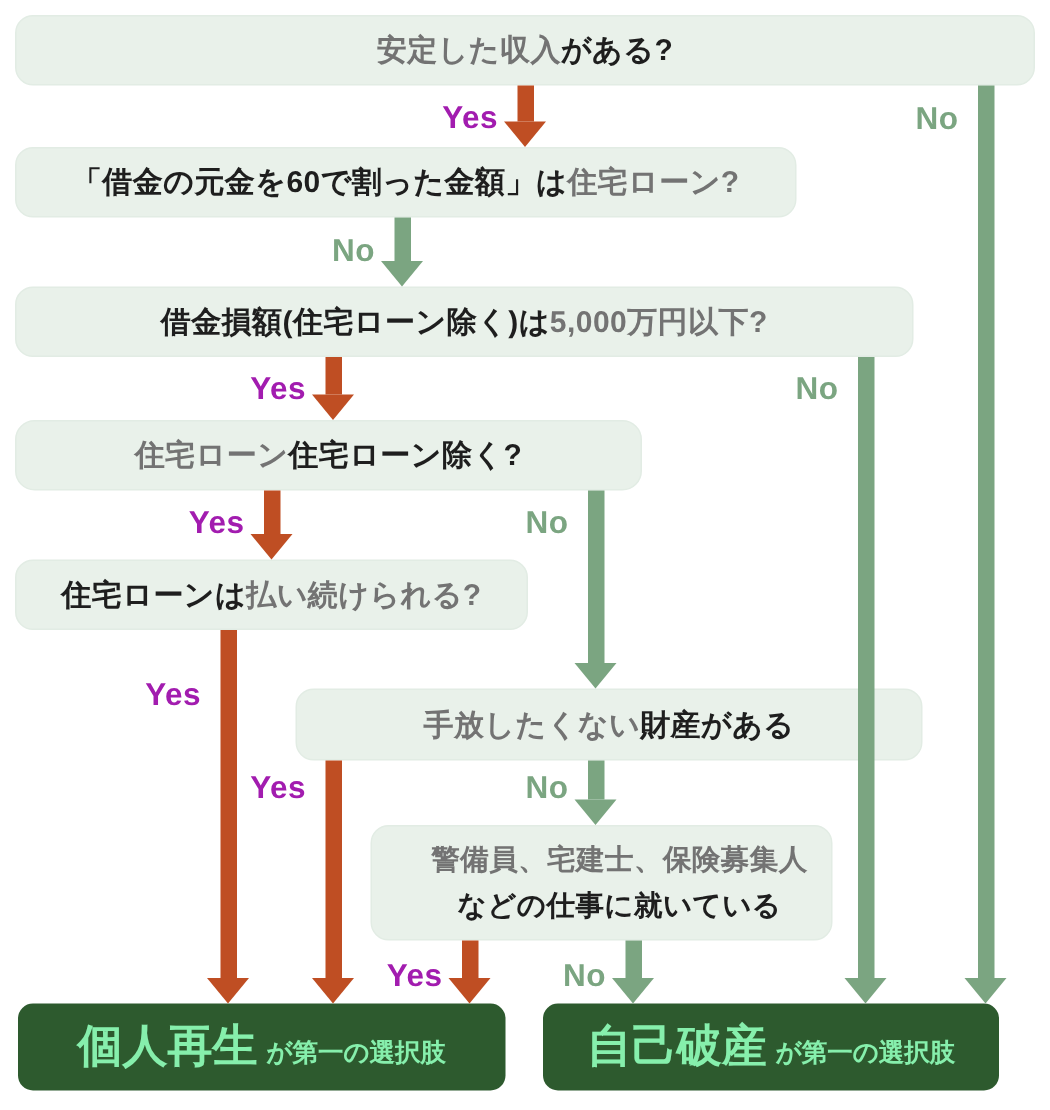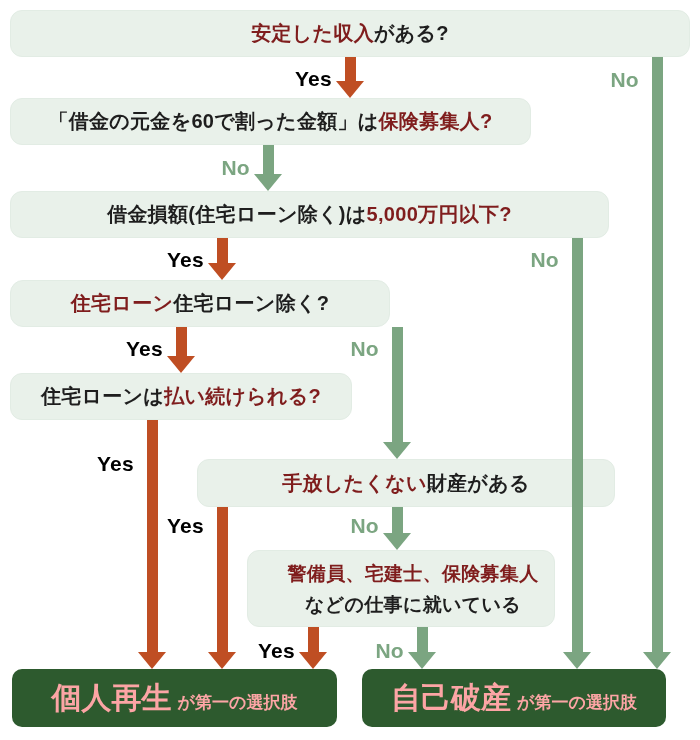--- a/index.html
+++ b/index.html
@@ -8,69 +8,69 @@
     font-family:"Liberation Sans","DejaVu Sans",sans-serif;overflow:hidden;
   }
   
   .qbox{
     position:absolute;background:#e9f1ea;border:1px solid #e2ece4;
     border-radius:12px;box-sizing:border-box;
     display:flex;align-items:center;justify-content:center;
     font-size:20px;font-weight:700;color:#1e1e1e;letter-spacing:0.3px;
     white-space:nowrap;
   }
-  .qbox .em{color:#7f1d1d;}
+  .qbox .em{color:#737373;}
   .qbox.two-line{flex-direction:column;line-height:31px;font-size:19px;}
   
   .rbox{
     position:absolute;background:#2d5a2e;border-radius:10px;
-    text-align:center;line-height:57px;color:#fca5a5;white-space:nowrap;
+    text-align:center;line-height:57px;color:#86efac;white-space:nowrap;
   }
   .rbox .big{font-size:30px;font-weight:700;}
   .rbox .small{font-size:17px;font-weight:700;margin-left:6px;}
   
   .arrow{position:absolute;width:28px;display:flex;flex-direction:column;align-items:center;}
   .arrow .shaft{width:11px;flex:1;}
   .arrow .head{width:0;height:0;border-left:14px solid transparent;border-right:14px solid transparent;border-top:17px solid;}
   .arrow.orange .shaft{background:#bf4e23;}
   .arrow.orange .head{border-top-color:#bf4e23;}
   .arrow.green .shaft{background:#7ba581;}
   .arrow.green .head{border-top-color:#7ba581;}
   
   .lbl{
     position:absolute;width:75px;text-align:right;
     font-size:21px;font-weight:700;line-height:24px;letter-spacing:0.3px;
   }
-  .lbl.yes{color:#000000;}
+  .lbl.yes{color:#a21caf;}
   .lbl.no{color:#7ba581;}
 </style>
 </head>
 <body>
 
 <div class="canvas">
 
   <div class="qbox" style="left:10px;top:10px;width:680px;height:47px;">
     <span></span>
       <span class="em">安定した収入</span>
       <span>がある?</span>
   </div>
 
   <div class="qbox" style="left:10px;top:98px;width:521px;height:47px;">
     <span>「借金の元金を60で割った金額」は</span>
-      <span class="em">保険募集人?</span>
+      <span class="em">住宅ローン?</span>
       <span></span>
   </div>
 
   <div class="qbox" style="left:10px;top:191px;width:599px;height:47px;">
     <span>借金損額(住宅ローン除く)は</span>
       <span class="em">5,000万円以下?</span>
       <span></span>
   </div>
 
-  <div class="qbox" style="left:10px;top:280px;width:380px;height:47px;border-radius:13px;">
+  <div class="qbox" style="left:10px;top:280px;width:418px;height:47px;border-radius:13px;">
     <span></span>
       <span class="em">住宅ローン</span>
       <span>住宅ローン除く?</span>
   </div>
 
   <div class="qbox" style="left:10px;top:373px;width:342px;height:47px;">
     <span>住宅ローンは</span>
       <span class="em">払い続けられる?</span>
       <span></span>
   </div>

